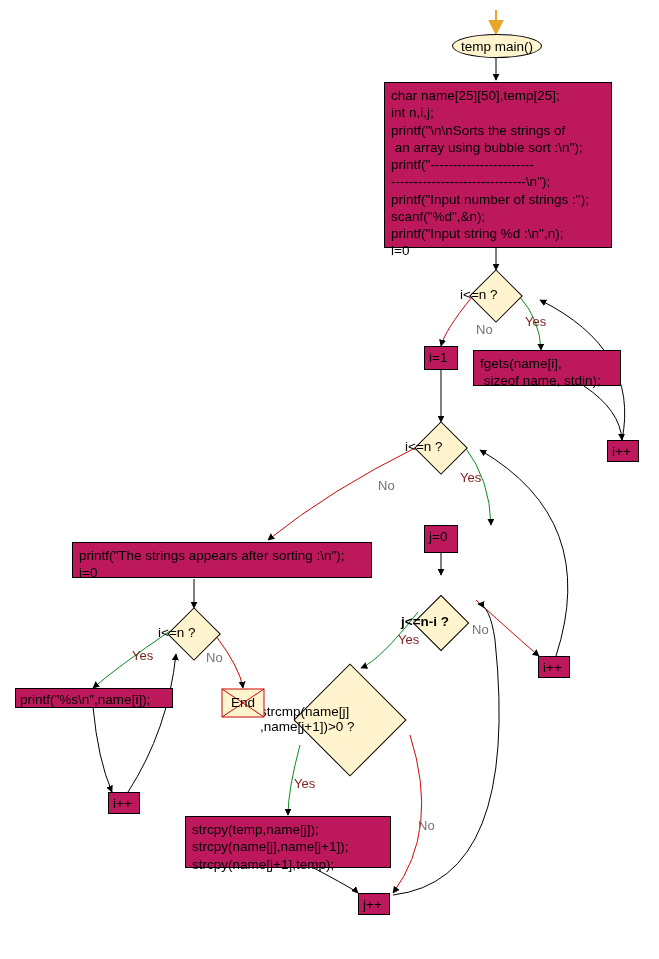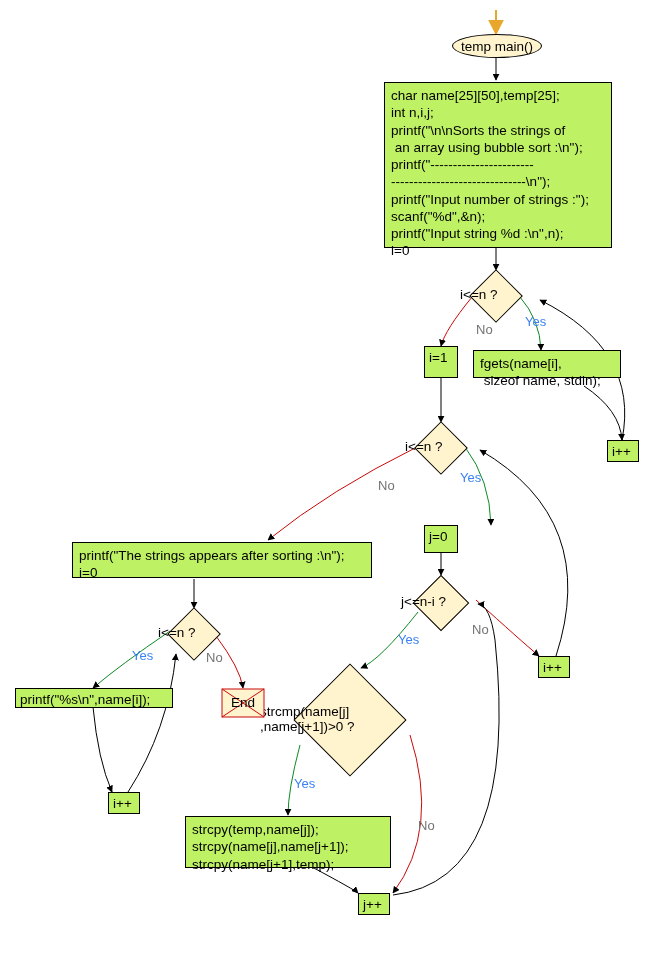--- a/index.html
+++ b/index.html
@@ -9,21 +9,21 @@
     color: #000;
     width: 659px;
     height: 959px;
     position: relative;
     background: #fff;
     overflow: hidden;
   }
   svg { position: absolute; top: 0; left: 0; }
   .node {
     position: absolute;
-    background: #bef264;
+    background: #be185d;
     border: 1px solid #000;
     box-sizing: border-box;
   }
   .node .txt {
     padding: 4px 6px;
     line-height: 1.28;
     white-space: pre;
   }
   .oval {
     border: 1px solid #000;
@@ -52,21 +52,21 @@
     width: 100%;
     white-space: pre;
   }
   .end-node {
     position: absolute;
   }
   .edge-lbl {
     position: absolute;
     font-size: 13px;
   }
-  .green { color: #3b82f6; }
+  .green { color: #7f1d1d; }
   .red   { color: #737373; }
 </style>
 </head>
 <body>
 
 <svg width="659" height="959">
   <defs>
     <marker id="arr" viewBox="0 0 10 10" refX="9" refY="5" markerWidth="7" markerHeight="7" orient="auto-start-reverse">
       <path d="M0,0 L10,5 L0,10 z" fill="#000"></path>
     </marker>
@@ -137,43 +137,43 @@
 scanf("%d",&amp;n);
 printf("Input string %d :\n",n);
 i=0</div>
 </div>
 
 <div class="diamond-wrap" style="left:460px; top:268px; width:72px; height:54px;">
   <div class="diamond-shape" style="left:17px; top:9px; width:38px; height:38px;"></div>
   <div class="diamond-label" style="top:19px;">i&lt;=n ?</div>
 </div>
 
-<div class="node" style="left:473px; top:350px; width:148px; height:28px;">
+<div class="node" style="left:473px; top:350px; width:148px; height:36px;">
   <div class="txt">fgets(name[i],
  sizeof name, stdin);</div>
 </div>
 
 <div class="node" style="left:607px; top:440px; width:32px; height:22px;">
   <div class="txt" style="padding:2px 4px;">i++</div>
 </div>
 
-<div class="node" style="left:424px; top:346px; width:34px; height:32px;">
+<div class="node" style="left:424px; top:346px; width:34px; height:24px;">
   <div class="txt" style="padding:2px 4px;">i=1</div>
 </div>
 
 <div class="diamond-wrap" style="left:405px; top:420px; width:72px; height:54px;">
   <div class="diamond-shape" style="left:17px; top:9px; width:38px; height:38px;"></div>
   <div class="diamond-label" style="top:19px;">i&lt;=n ?</div>
 </div>
 
 <div class="node" style="left:424px; top:525px; width:34px; height:28px;">
   <div class="txt" style="padding:2px 4px;">j=0</div>
 </div>
 
-<div class="diamond-wrap" style="left:401px; top:575px; width:80px; height:54px;">
+<div class="diamond-wrap" style="left:401px; top:595px; width:80px; height:54px;font-weight:bold;">
   <div class="diamond-shape" style="left:20px; top:8px; width:40px; height:40px;"></div>
   <div class="diamond-label" style="top:19px;">j&lt;=n-i ?</div>
 </div>
 
 <div class="node" style="left:538px; top:656px; width:32px; height:22px;">
   <div class="txt" style="padding:2px 4px;">i++</div>
 </div>
 
 <div class="diamond-wrap" style="left:260px; top:660px; width:180px; height:120px;">
   <div class="diamond-shape" style="left:50px; top:20px; width:80px; height:80px;"></div>

